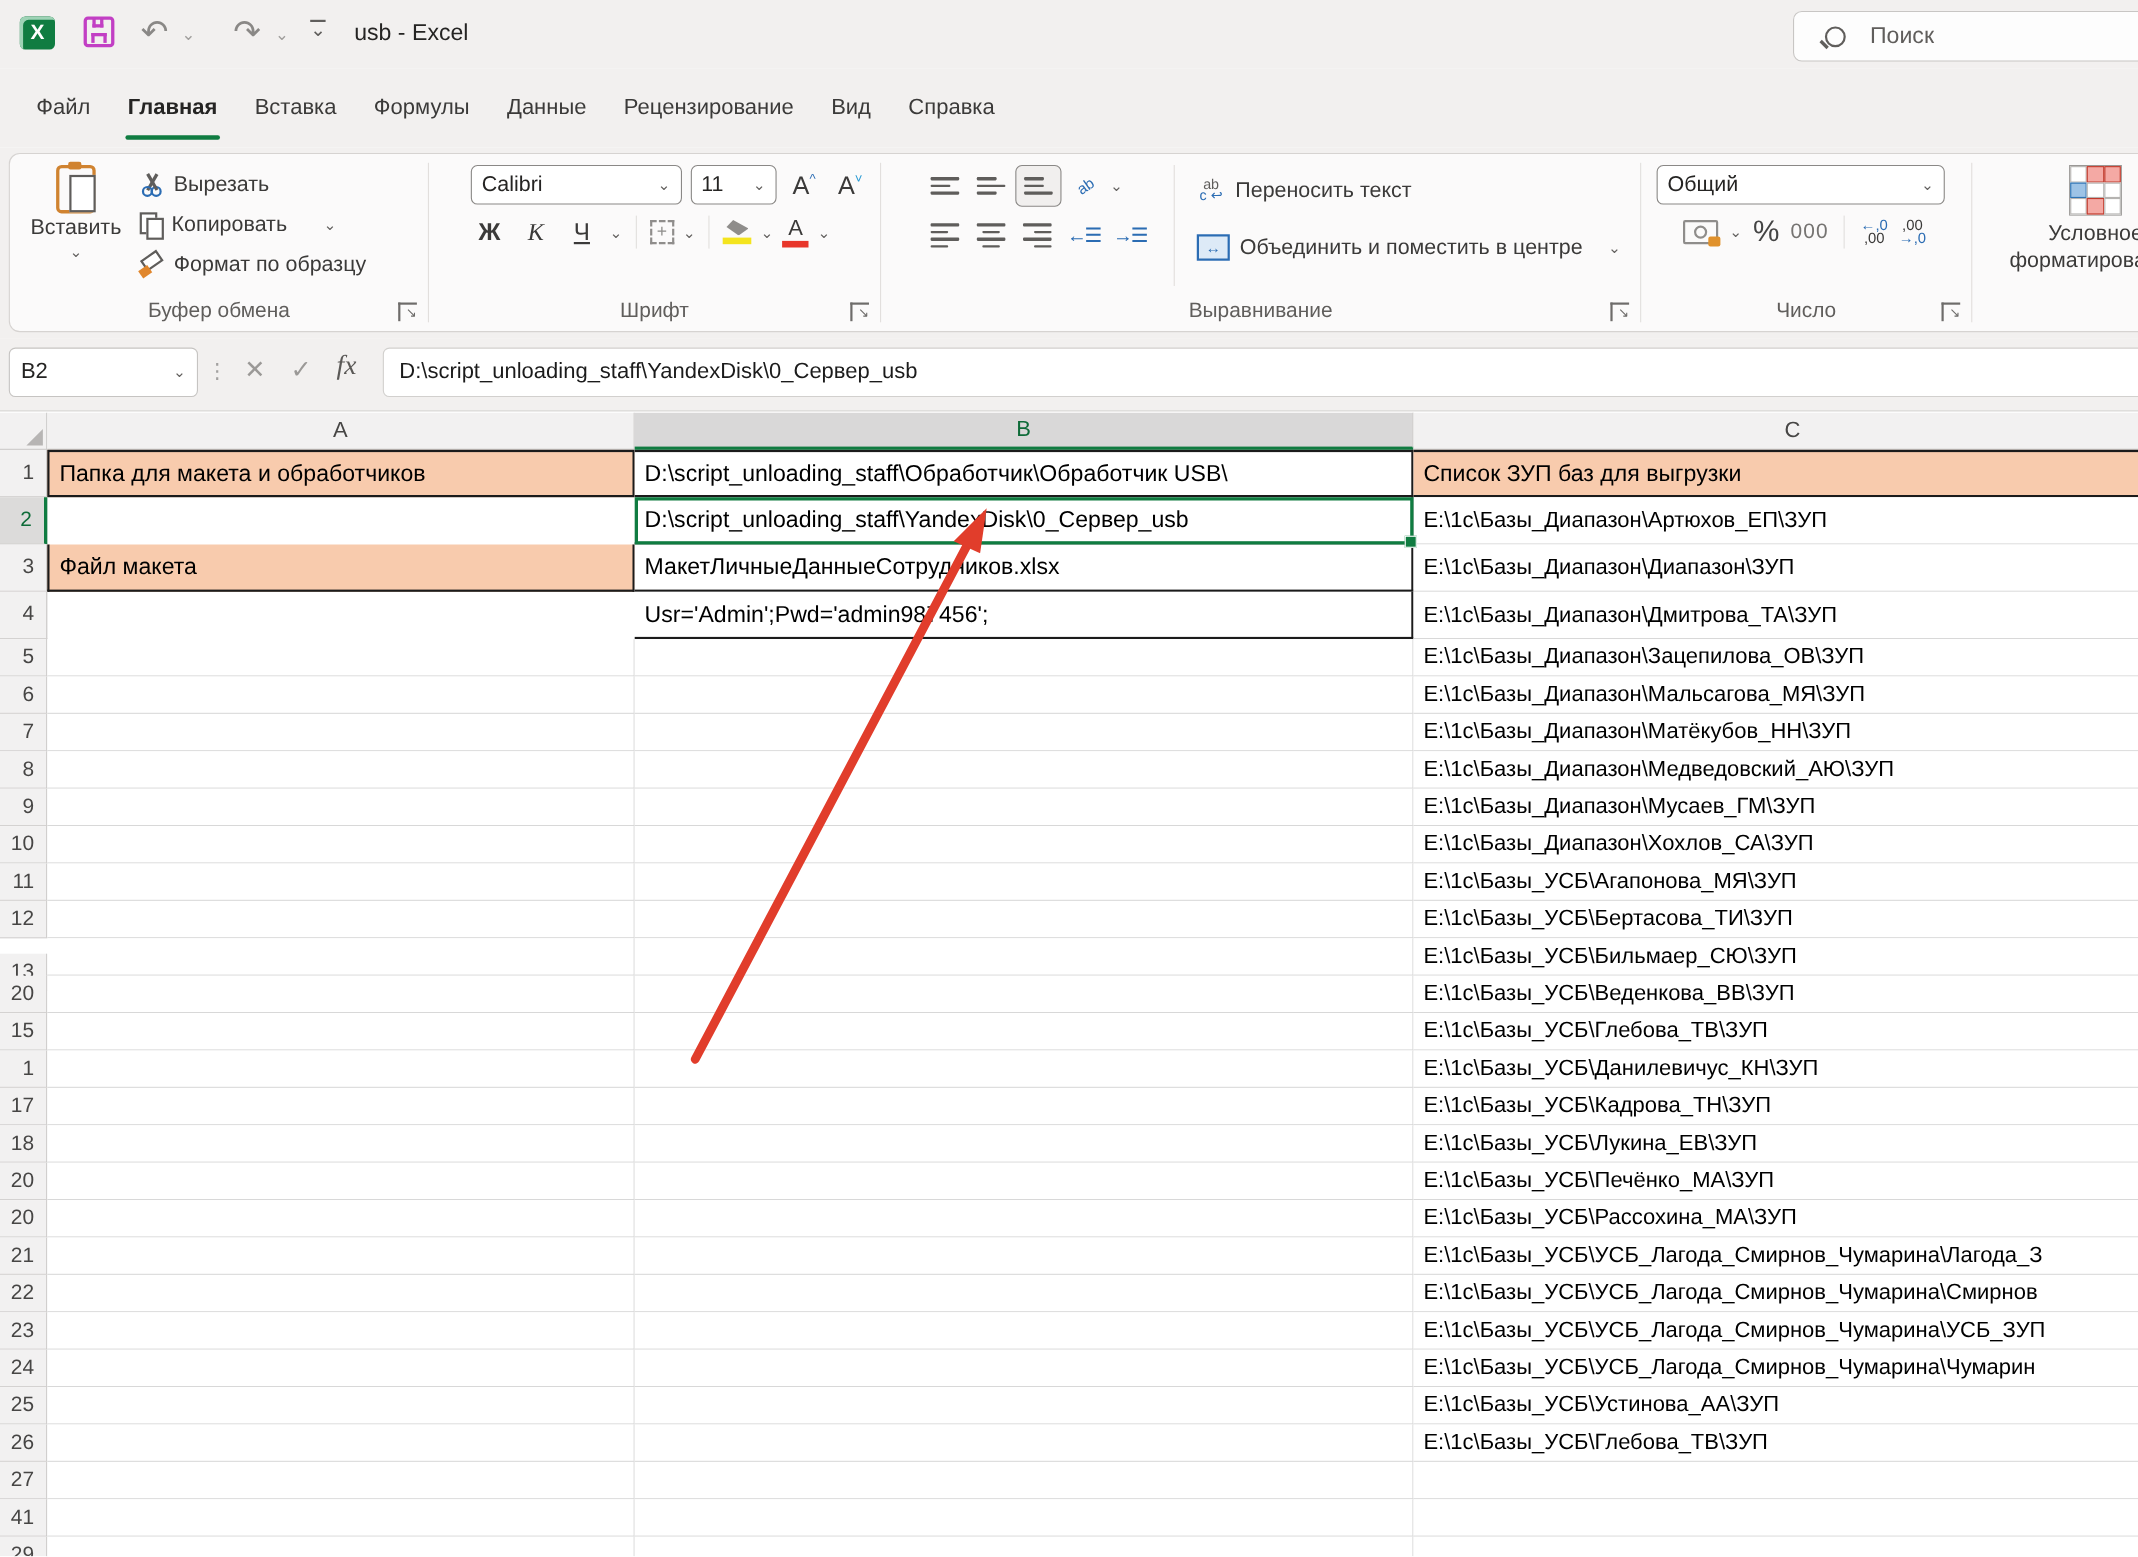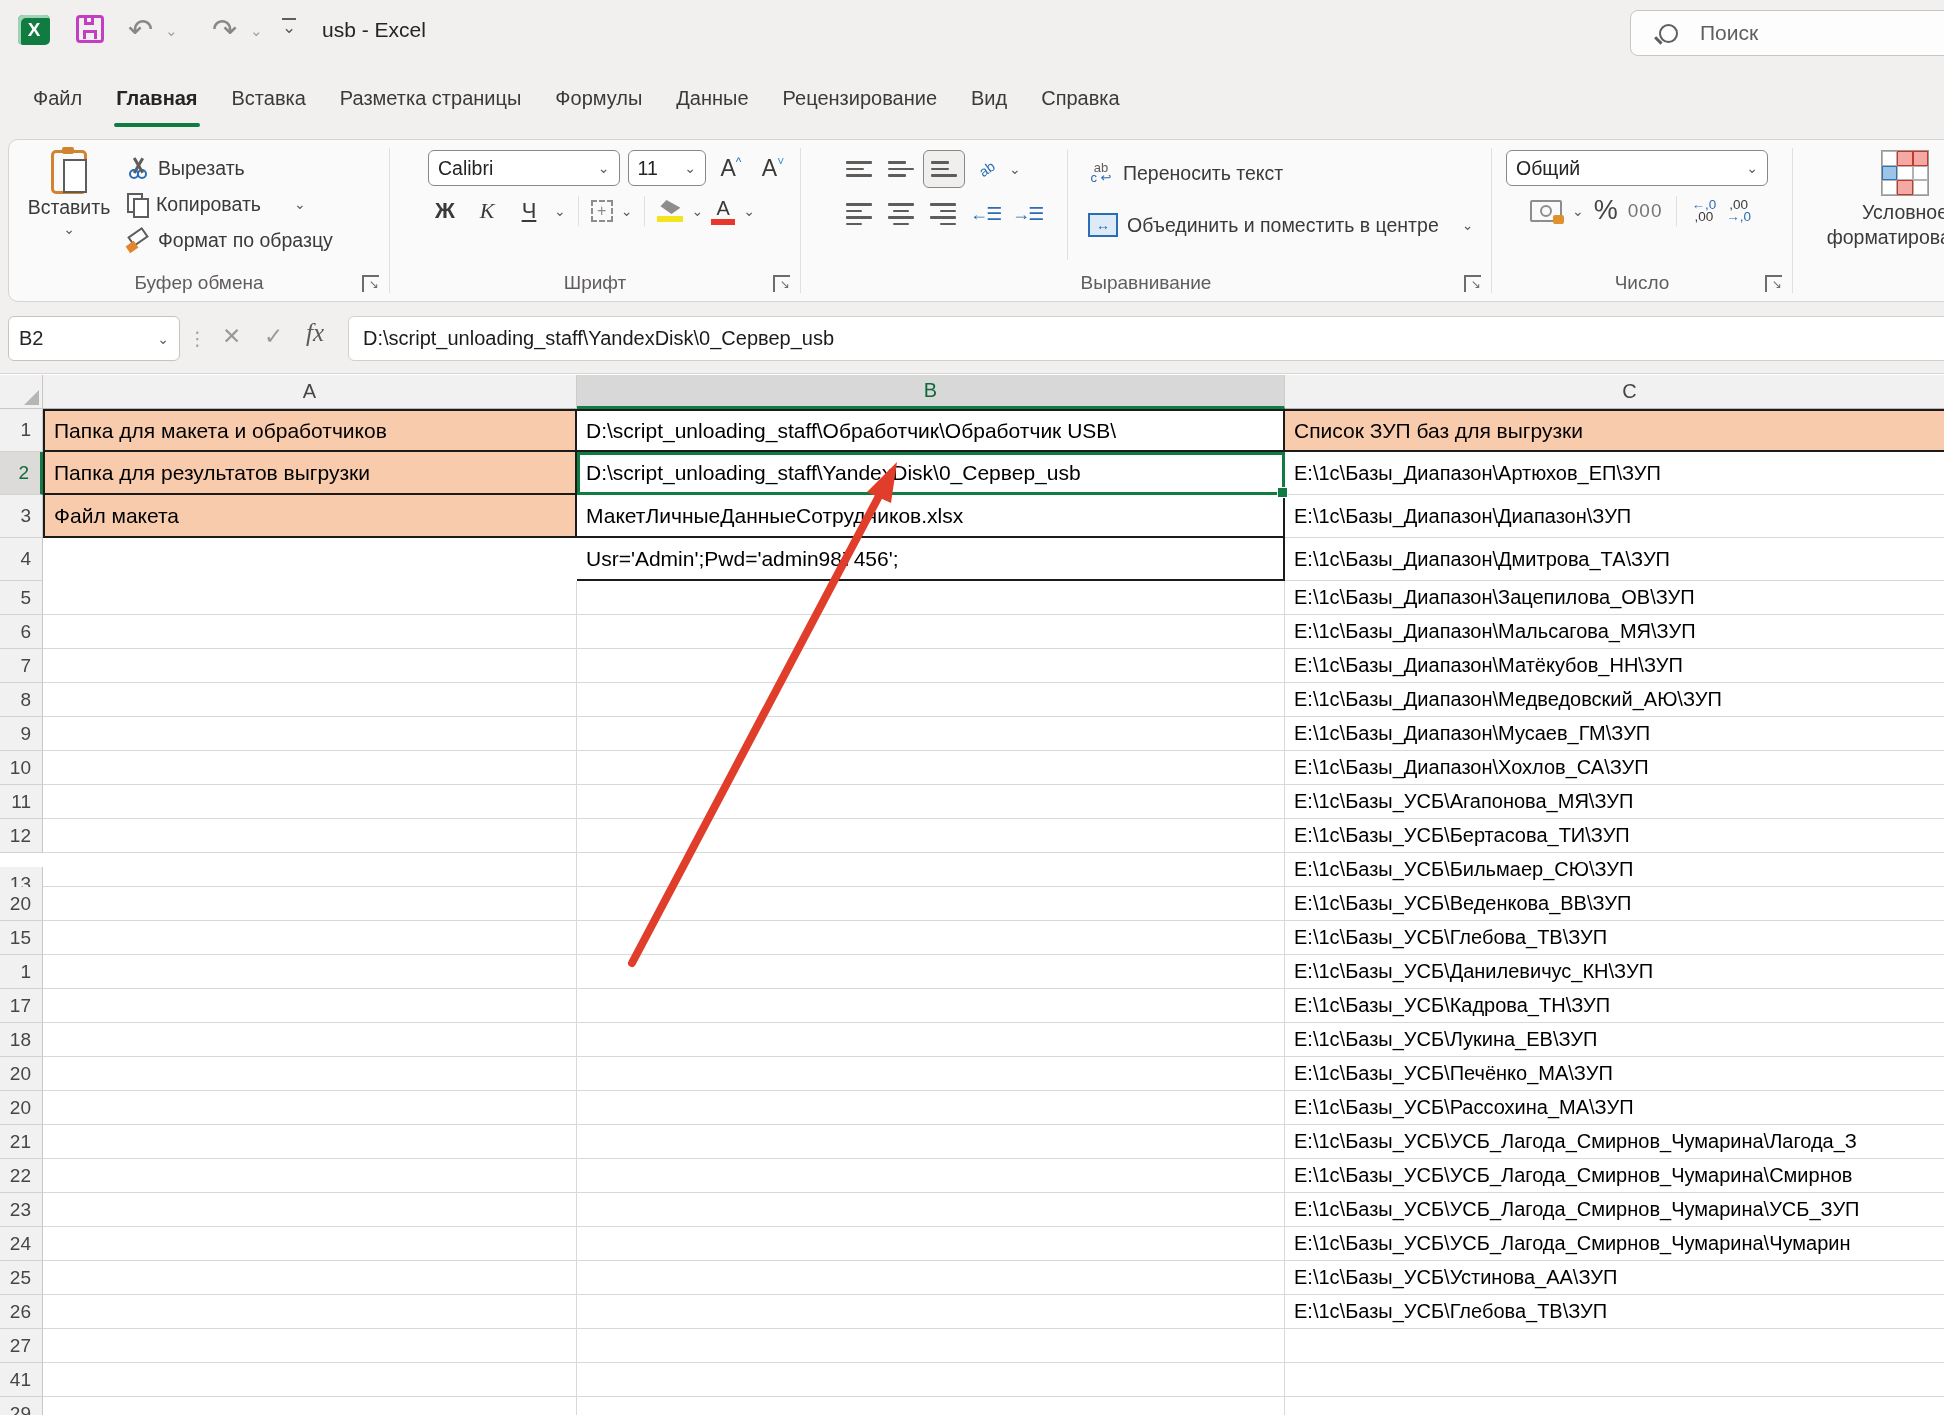--- a/index.html
+++ b/index.html
@@ -155,21 +155,20 @@
     <div class="searchbox">
       <span class="mag"></span>
       <span class="search-ph">Поиск</span>
     </div>
   </div>
 
   <div class="tabrow">
     <div class="tab">Файл</div>
     <div class="tab active">Главная</div>
     <div class="tab">Вставка</div>
-    <div class="tab">Разметка страницы</div>
     <div class="tab">Формулы</div>
     <div class="tab">Данные</div>
     <div class="tab">Рецензирование</div>
     <div class="tab">Вид</div>
     <div class="tab">Справка</div>
   </div>
 
   <div class="ribbon">
     <div class="ribbon-panel">
 
@@ -405,21 +404,20 @@
   <div id="grid">
       <div class="corner" style="left: 0px; top: 0px; width: 43px; height: 34px;"></div>
       <div class="hd" style="left: 43px; top: 0px; width: 534px; height: 34px;">A</div>
       <div class="hd sel" style="left: 577px; top: 0px; width: 708px; height: 34px;">B</div>
       <div class="hd" style="left: 1285px; top: 0px; width: 690px; height: 34px;">C</div>
       <div class="rh" style="left: 0px; top: 34px; width: 43px; height: 43px;">1</div>
       <div class="cell big peach blk-l blk-r blk-b blk-t" style="left: 43px; top: 34px; width: 534px; height: 43px;">Папка для макета и обработчиков</div>
       <div class="cell big blk-r blk-b blk-t" style="left: 577px; top: 34px; width: 708px; height: 43px;">D:\script_unloading_staff\Обработчик\Обработчик USB\</div>
       <div class="cell big peach blk-t blk-b" style="left: 1285px; top: 34px; width: 690px; height: 43px;">Список ЗУП баз для выгрузки</div>
       <div class="rh sel" style="left: 0px; top: 77px; width: 43px; height: 43px;">2</div>
-      <div class="cell big peach blk-l blk-r blk-b" style="left: 43px; top: 77px; width: 534px; height: 43px;">Папка для результатов выгрузки</div>
       <div class="cell big blk-r blk-b" style="left: 577px; top: 77px; width: 708px; height: 43px;">D:\script_unloading_staff\YandexDisk\0_Сервер_usb</div>
       <div class="cell" style="left: 1285px; top: 77px; width: 690px; height: 43px;">E:\1c\Базы_Диапазон\Артюхов_ЕП\ЗУП</div>
       <div class="rh" style="left: 0px; top: 120px; width: 43px; height: 43px;">3</div>
       <div class="cell big peach blk-l blk-r blk-b" style="left: 43px; top: 120px; width: 534px; height: 43px;">Файл макета</div>
       <div class="cell big blk-r blk-b" style="left: 577px; top: 120px; width: 708px; height: 43px;">МакетЛичныеДанныеСотрудников.xlsx</div>
       <div class="cell" style="left: 1285px; top: 120px; width: 690px; height: 43px;">E:\1c\Базы_Диапазон\Диапазон\ЗУП</div>
       <div class="rh" style="left: 0px; top: 163px; width: 43px; height: 43px;">4</div>
       <div class="cell big blk-r blk-b" style="left: 577px; top: 163px; width: 708px; height: 43px;">Usr='Admin';Pwd='admin987456';</div>
       <div class="cell" style="left: 1285px; top: 163px; width: 690px; height: 43px;">E:\1c\Базы_Диапазон\Дмитрова_ТА\ЗУП</div>
       <div class="rh" style="left: 0px; top: 206px; width: 43px; height: 34px;">5</div>

